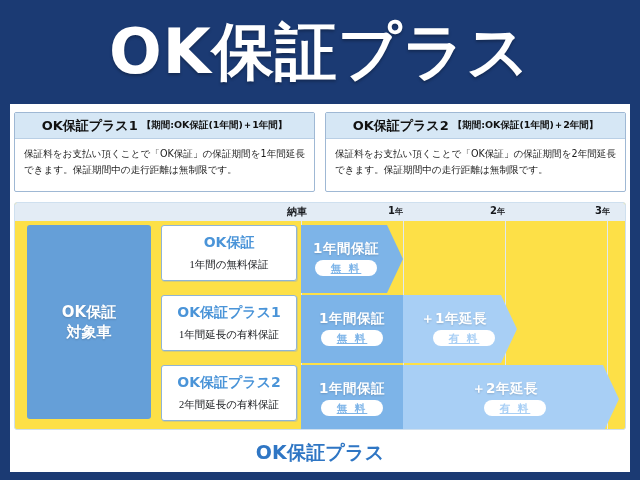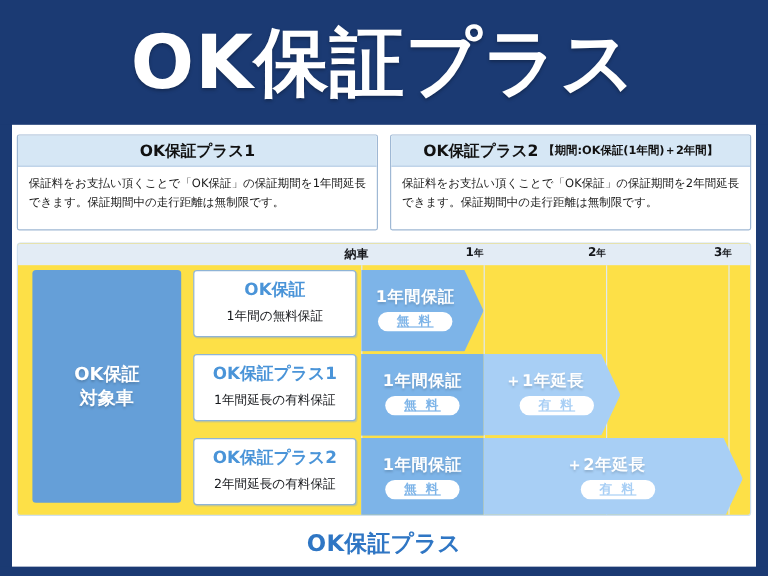--- a/index.html
+++ b/index.html
@@ -191,20 +191,21 @@
     color: #4a94d8;
     line-height: 1.25;
     white-space: nowrap;
   }
   .row-card .rc-sub {
     font-size: 10.5px;
     color: #16181c;
     line-height: 1.3;
     white-space: nowrap;
     margin-top: 6px;
+    font-family: Liberation Serif, serif;
   }
 
   
   .bar {
     position: absolute;
     height: 68px;
     display: flex;
     align-items: center;
     justify-content: center;
     flex-direction: column;
@@ -279,20 +280,21 @@
 
   <div class="banner">
     <div class="banner-title">OK保証プラス</div>
   </div>
 
   <div class="info-row">
 
     <div class="info-box">
       <div class="info-head">
         <span class="h-main">OK保証プラス1</span>
+        <span class="h-sub">【期間:OK保証(1年間)＋1年間】</span>
       </div>
       <div class="info-body">保証料をお支払い頂くことで「OK保証」の保証期間を1年間延長できます。保証期間中の走行距離は無制限です。</div>
     </div>
 
     <div class="info-box">
       <div class="info-head">
         <span class="h-main">OK保証プラス2</span>
         <span class="h-sub">【期間:OK保証(1年間)＋2年間】</span>
       </div>
       <div class="info-body">保証料をお支払い頂くことで「OK保証」の保証期間を2年間延長できます。保証期間中の走行距離は無制限です。</div>

